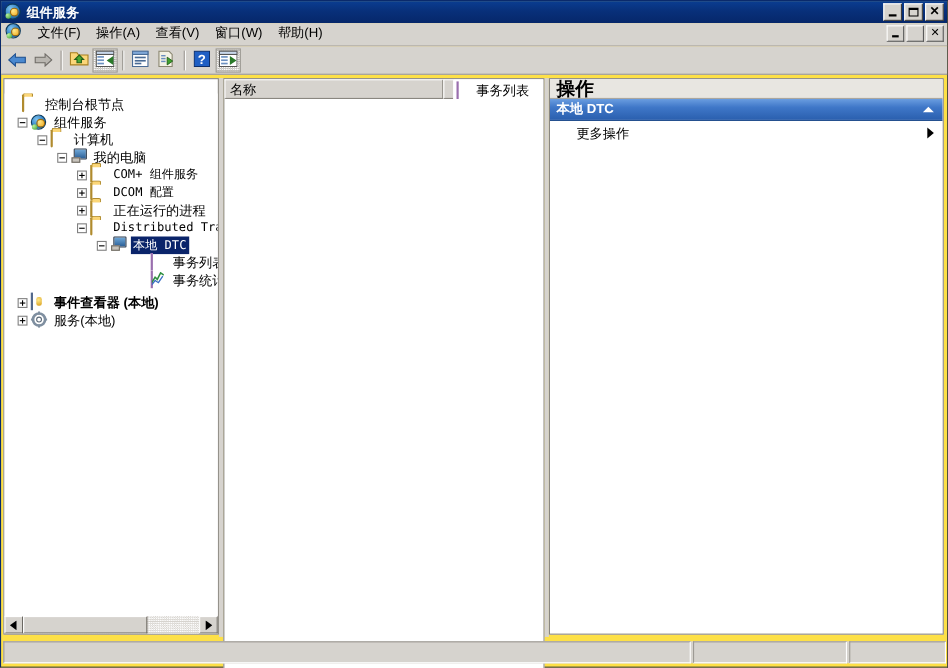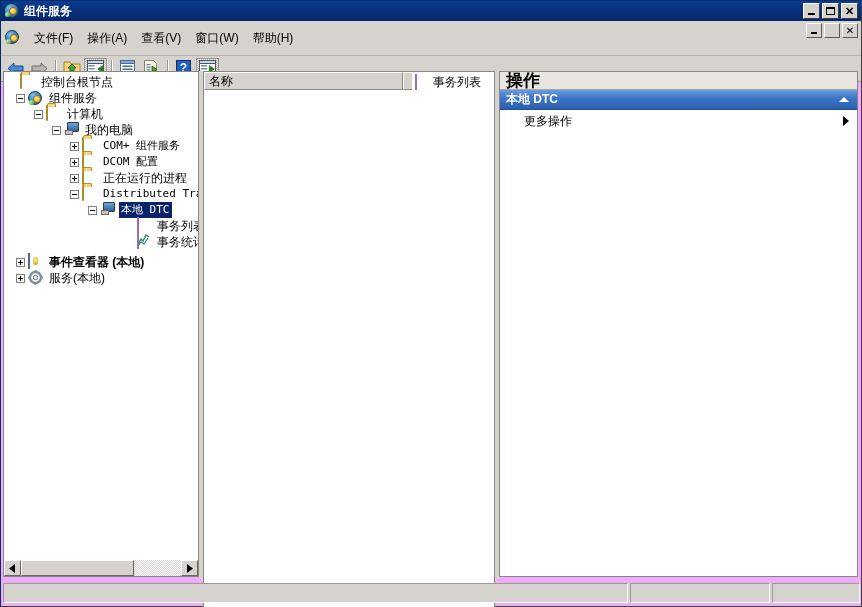--- a/index.html
+++ b/index.html
@@ -9,21 +9,21 @@
     overflow: hidden;
     font-family: "Liberation Sans", "DejaVu Sans", sans-serif;
     font-size: 12px;
     background: #d6d3ce;
   }
 
   
   #app-window {
     position: absolute; left: 0; top: 0;
     width: 862px; height: 607px;
-    background: #f0abfc;
+    background: #fde047;
     border: 1px solid #0a2a6b;
     border-bottom-color: #404040;
     border-right-color: #404040;
   }
 
   
   #title-bar {
     height: 20px;
     background: linear-gradient(to bottom, #0a3d91 0%, #08307a 45%, #06276a 100%);
     display: flex; align-items: center;
@@ -68,21 +68,21 @@
     position: relative;
     font-size: 9px; color: #000;
     cursor: default;
   }
   .tb-btn .g-min { width: 7px; height: 2px; background: #000; margin-top: 6px; }
   .tb-btn .g-max { width: 9px; height: 8px; border: 1px solid #000; border-top-width: 2px; }
   .tb-btn .g-close { font-family: "Liberation Sans", sans-serif; font-size: 11px; font-weight: bold; line-height: 11px; }
 
   
   #menu-bar {
-    height: 35px; display: flex; align-items: center;
+    height: 21px; display: flex; 
     background: #d6d3ce;
     border-bottom: 1px solid #b8b4ad;
     padding-left: 2px;
     position: relative;
   }
   #menu-bar .mb-icon { width: 16px; height: 16px; margin: 0 6px 0 2px; }
   .menu-item {
     padding: 2px 7px; font-size: 12px; color: #000;
     line-height: 15px; white-space: nowrap; cursor: default;
   }
@@ -137,21 +137,21 @@
     overflow: hidden;
   }
 
   
   #tree-pane {
     width: 196px; height: 506px;
     display: flex; flex-direction: column;
   }
   #tree-body {
     flex: 1 1 auto; overflow: hidden; position: relative;
-    background: #fff; padding: 2px 0 0 2px;
+    background: #fff; padding: 2px 0 0 2px; margin-top: 13px;
   }
   .tnode {
     display: flex; align-items: center; height: 16px;
     white-space: nowrap; font-size: 12px; color: #000; cursor: default;
     position: relative;
   }
   .tnode .expander {
     width: 9px; height: 9px; flex: 0 0 9px;
     border: 1px solid #808080; background: #ffffff;
     margin-right: 3px; position: relative;

